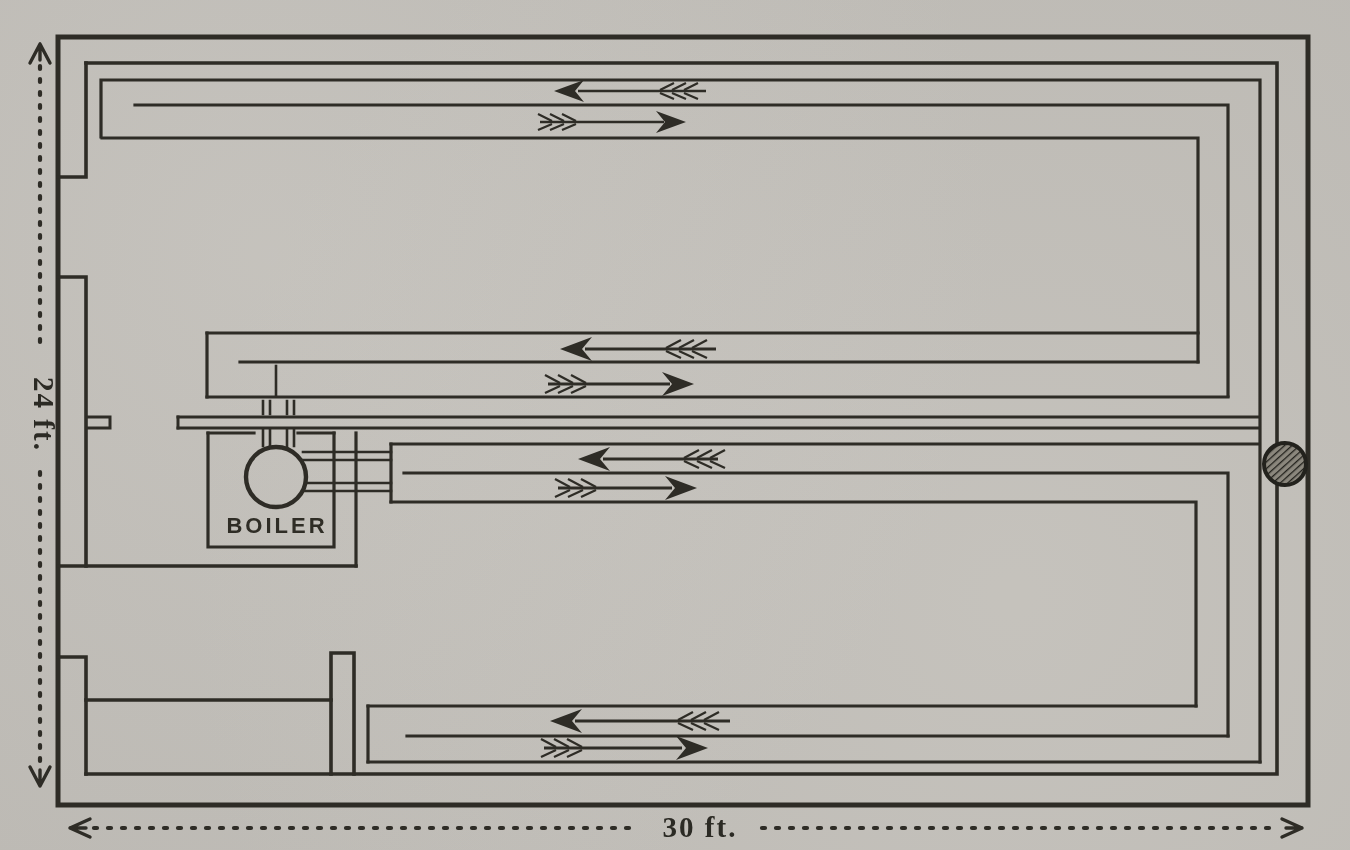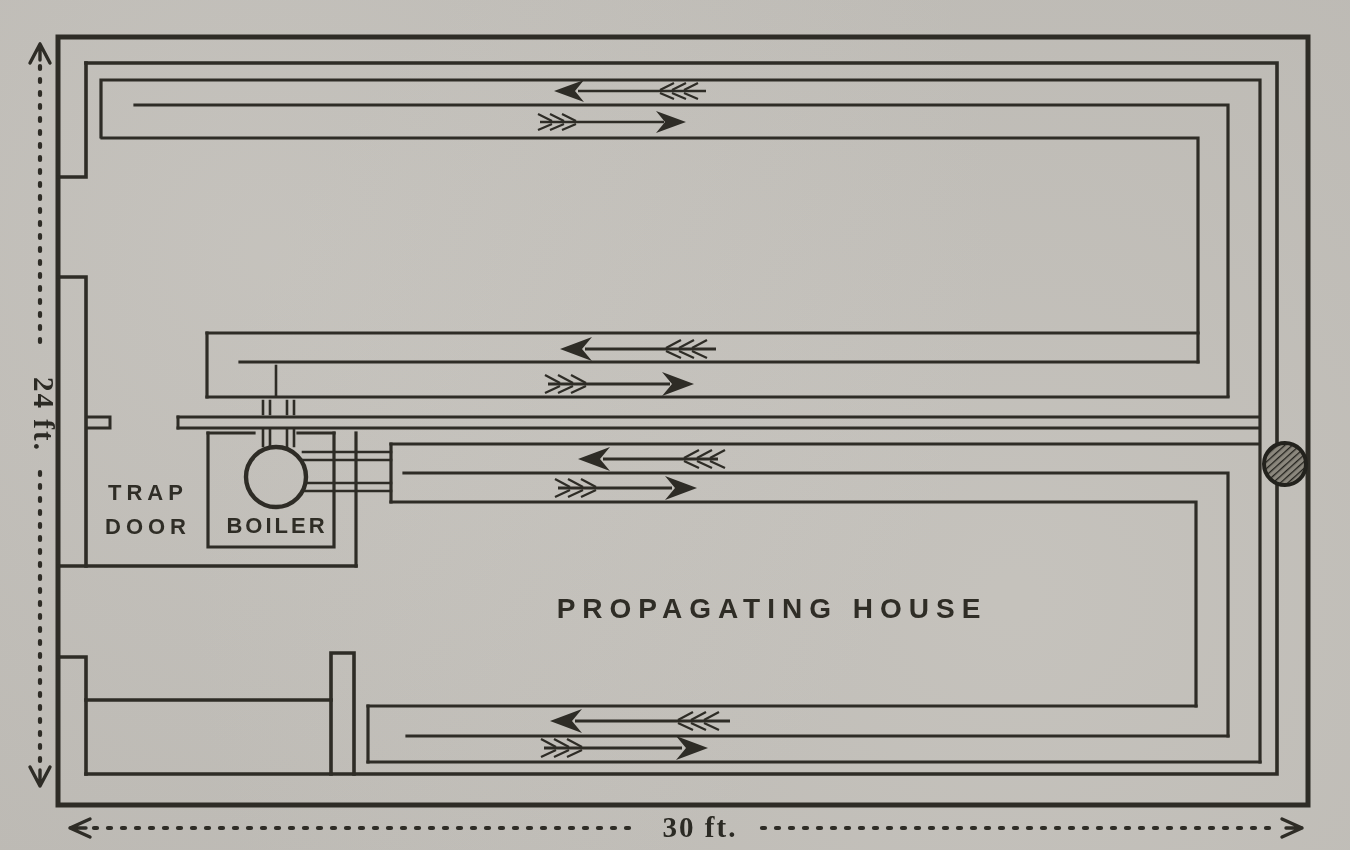--- a/index.html
+++ b/index.html
@@ -168,26 +168,21 @@
       <path d="M40,786 L30,767 M40,786 L50,767 M40,786 V770" stroke-width="3.4"></path>
     </g>
     <g stroke="#2e2c26" fill="none" stroke-linecap="round">
       <path d="M94,828 H634" stroke-width="4.2" stroke-dasharray="3 11"></path>
       <path d="M762,828 H1276" stroke-width="4.2" stroke-dasharray="3 11"></path>
       <path d="M70,828 L90,819 M70,828 L90,837 M70,828 H86" stroke-width="3.4"></path>
       <path d="M1302,828 L1282,819 M1302,828 L1282,837 M1302,828 H1286" stroke-width="3.4"></path>
     </g>
   </svg>
 
-  <div class="lbl lbl-house">PROPAGATING HOUSE</div>
 
-  <div class="lbl lbl-trap">
-    <div>TRAP</div>
-    <div>DOOR</div>
-  </div>
 
   <div class="lbl lbl-boiler">BOILER</div>
 
   <div class="lbl lbl-dim lbl-dim-h">24 ft.</div>
 
   <div class="lbl lbl-dim lbl-dim-w">30 ft.</div>
 
 </div>
 
 </body></html>

